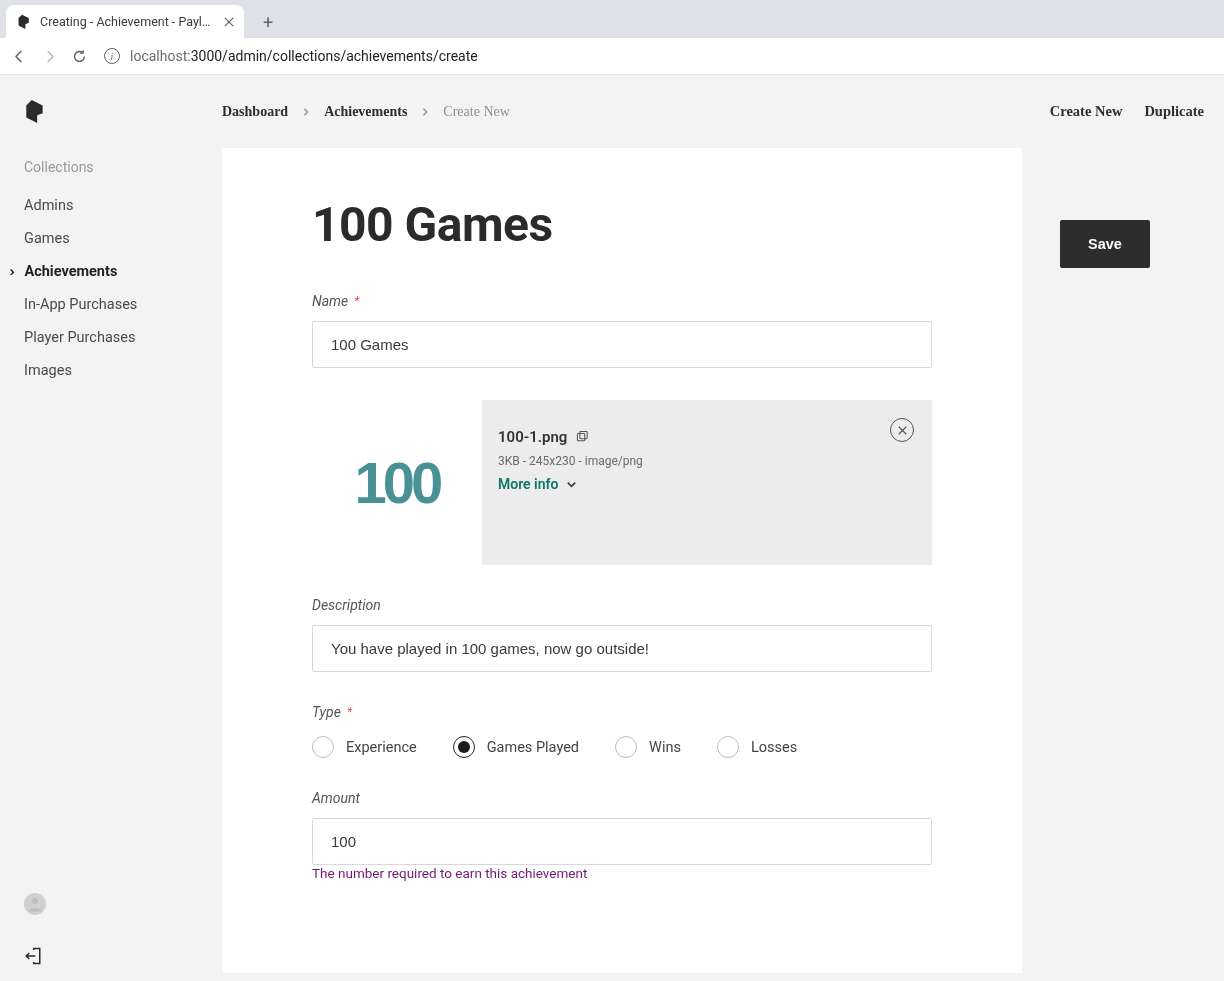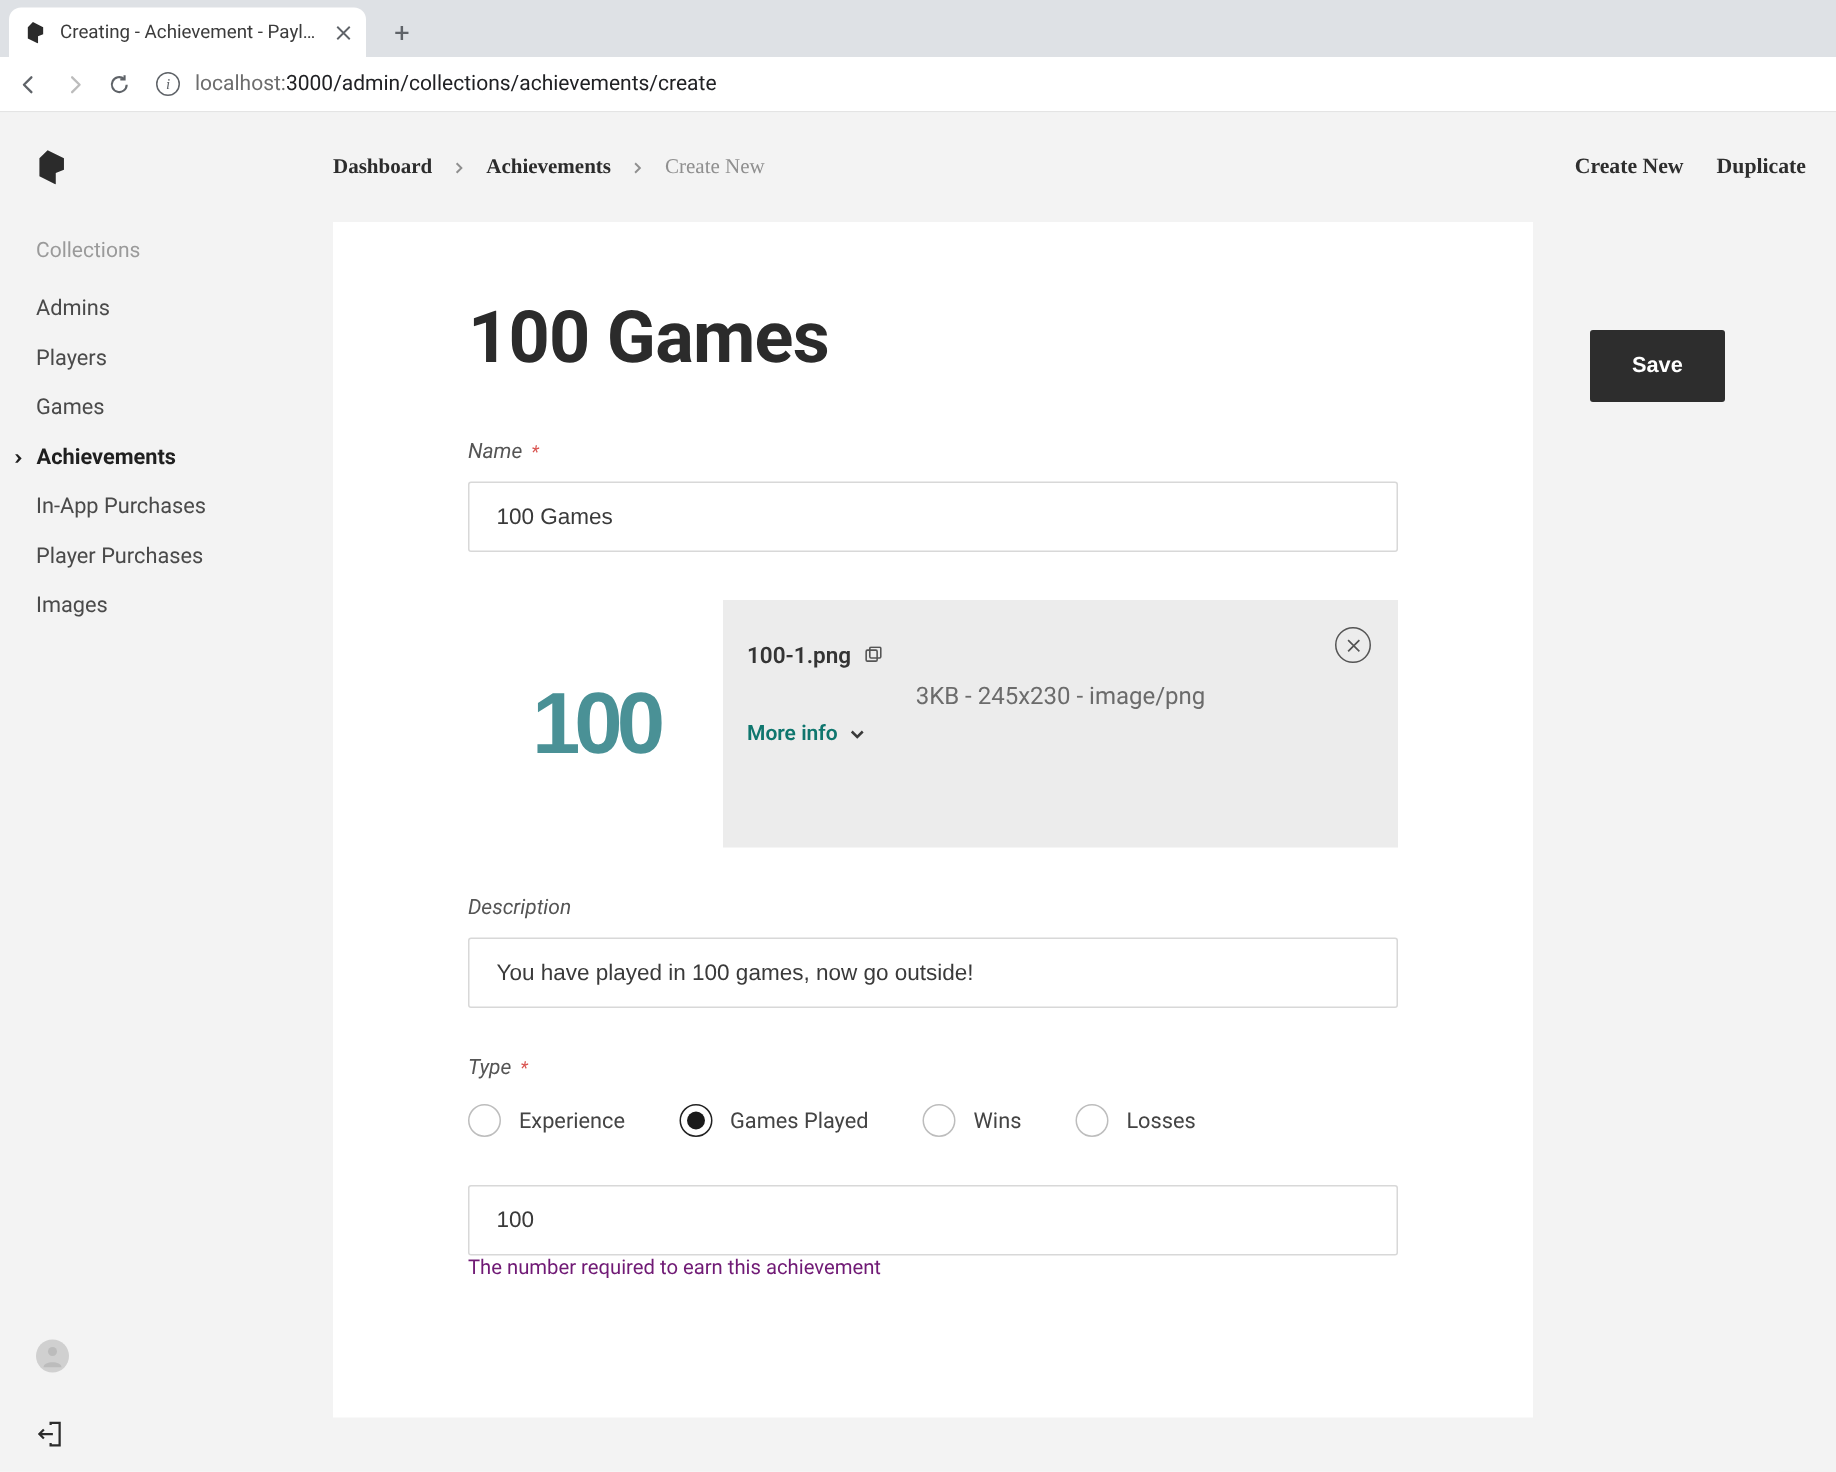--- a/index.html
+++ b/index.html
@@ -211,21 +211,21 @@
       background: #ececec;
       padding: 28px 16px;
       position: relative;
     }
     .image-filename-row {
       display: flex; align-items: center; gap: 8px;
       font-size: 15px; font-weight: 600; color: #343434;
       margin-bottom: 8px;
     }
     .image-sub {
-      font-size: 16px; color: #6b6b6b; margin-bottom: 8px; text-align: center;
+      font-size: 12px; color: #6b6b6b; margin-bottom: 8px;
     }
     .more-info-row {
       font-size: 14px; color: #0f766e; font-weight: 600;
       display: flex; align-items: center; gap: 8px; cursor: pointer;
     }
     .close-circle {
       position: absolute;
       right: 18px; top: 18px;
       width: 24px; height: 24px;
       border: 1.5px solid #555;
@@ -325,23 +325,20 @@
       <svg viewBox="0 0 20 22" width="22" height="24">
           <path d="M7 1 L17 6 L17 13 L12 15 L12 22 L2 17 L2 6 Z" fill="#2b2b2b"></path>
         </svg>
     </div>
     <div class="sidebar-section-label">Collections</div>
     <div id="sidebar-items">
         <div class="sidebar-item">
           <span>Admins</span>
         </div>
         <div class="sidebar-item">
-          <span>Players</span>
-        </div>
-        <div class="sidebar-item">
           <span>Games</span>
         </div>
         <div class="sidebar-item active">
           <span>Achievements</span>
         </div>
         <div class="sidebar-item">
           <span>In-App Purchases</span>
         </div>
         <div class="sidebar-item">
           <span>Player Purchases</span>
@@ -462,20 +459,23 @@
                     <span>Wins</span>
                   </div>
                   <div class="radio-opt">
                     <span class="radio-outer"></span>
                     <span>Losses</span>
                   </div>
                 </div>
             </div>
 
             <div class="field-group">
+              <div class="field-label">
+                <span>Amount</span>
+              </div>
               <input class="text-input" type="text" value="100" style="">
               <div class="field-help">The number required to earn this achievement</div>
             </div>
 
           </div>
 
           <div class="right-rail">
             <button class="save-btn">Save</button>
           </div>
         </div>

